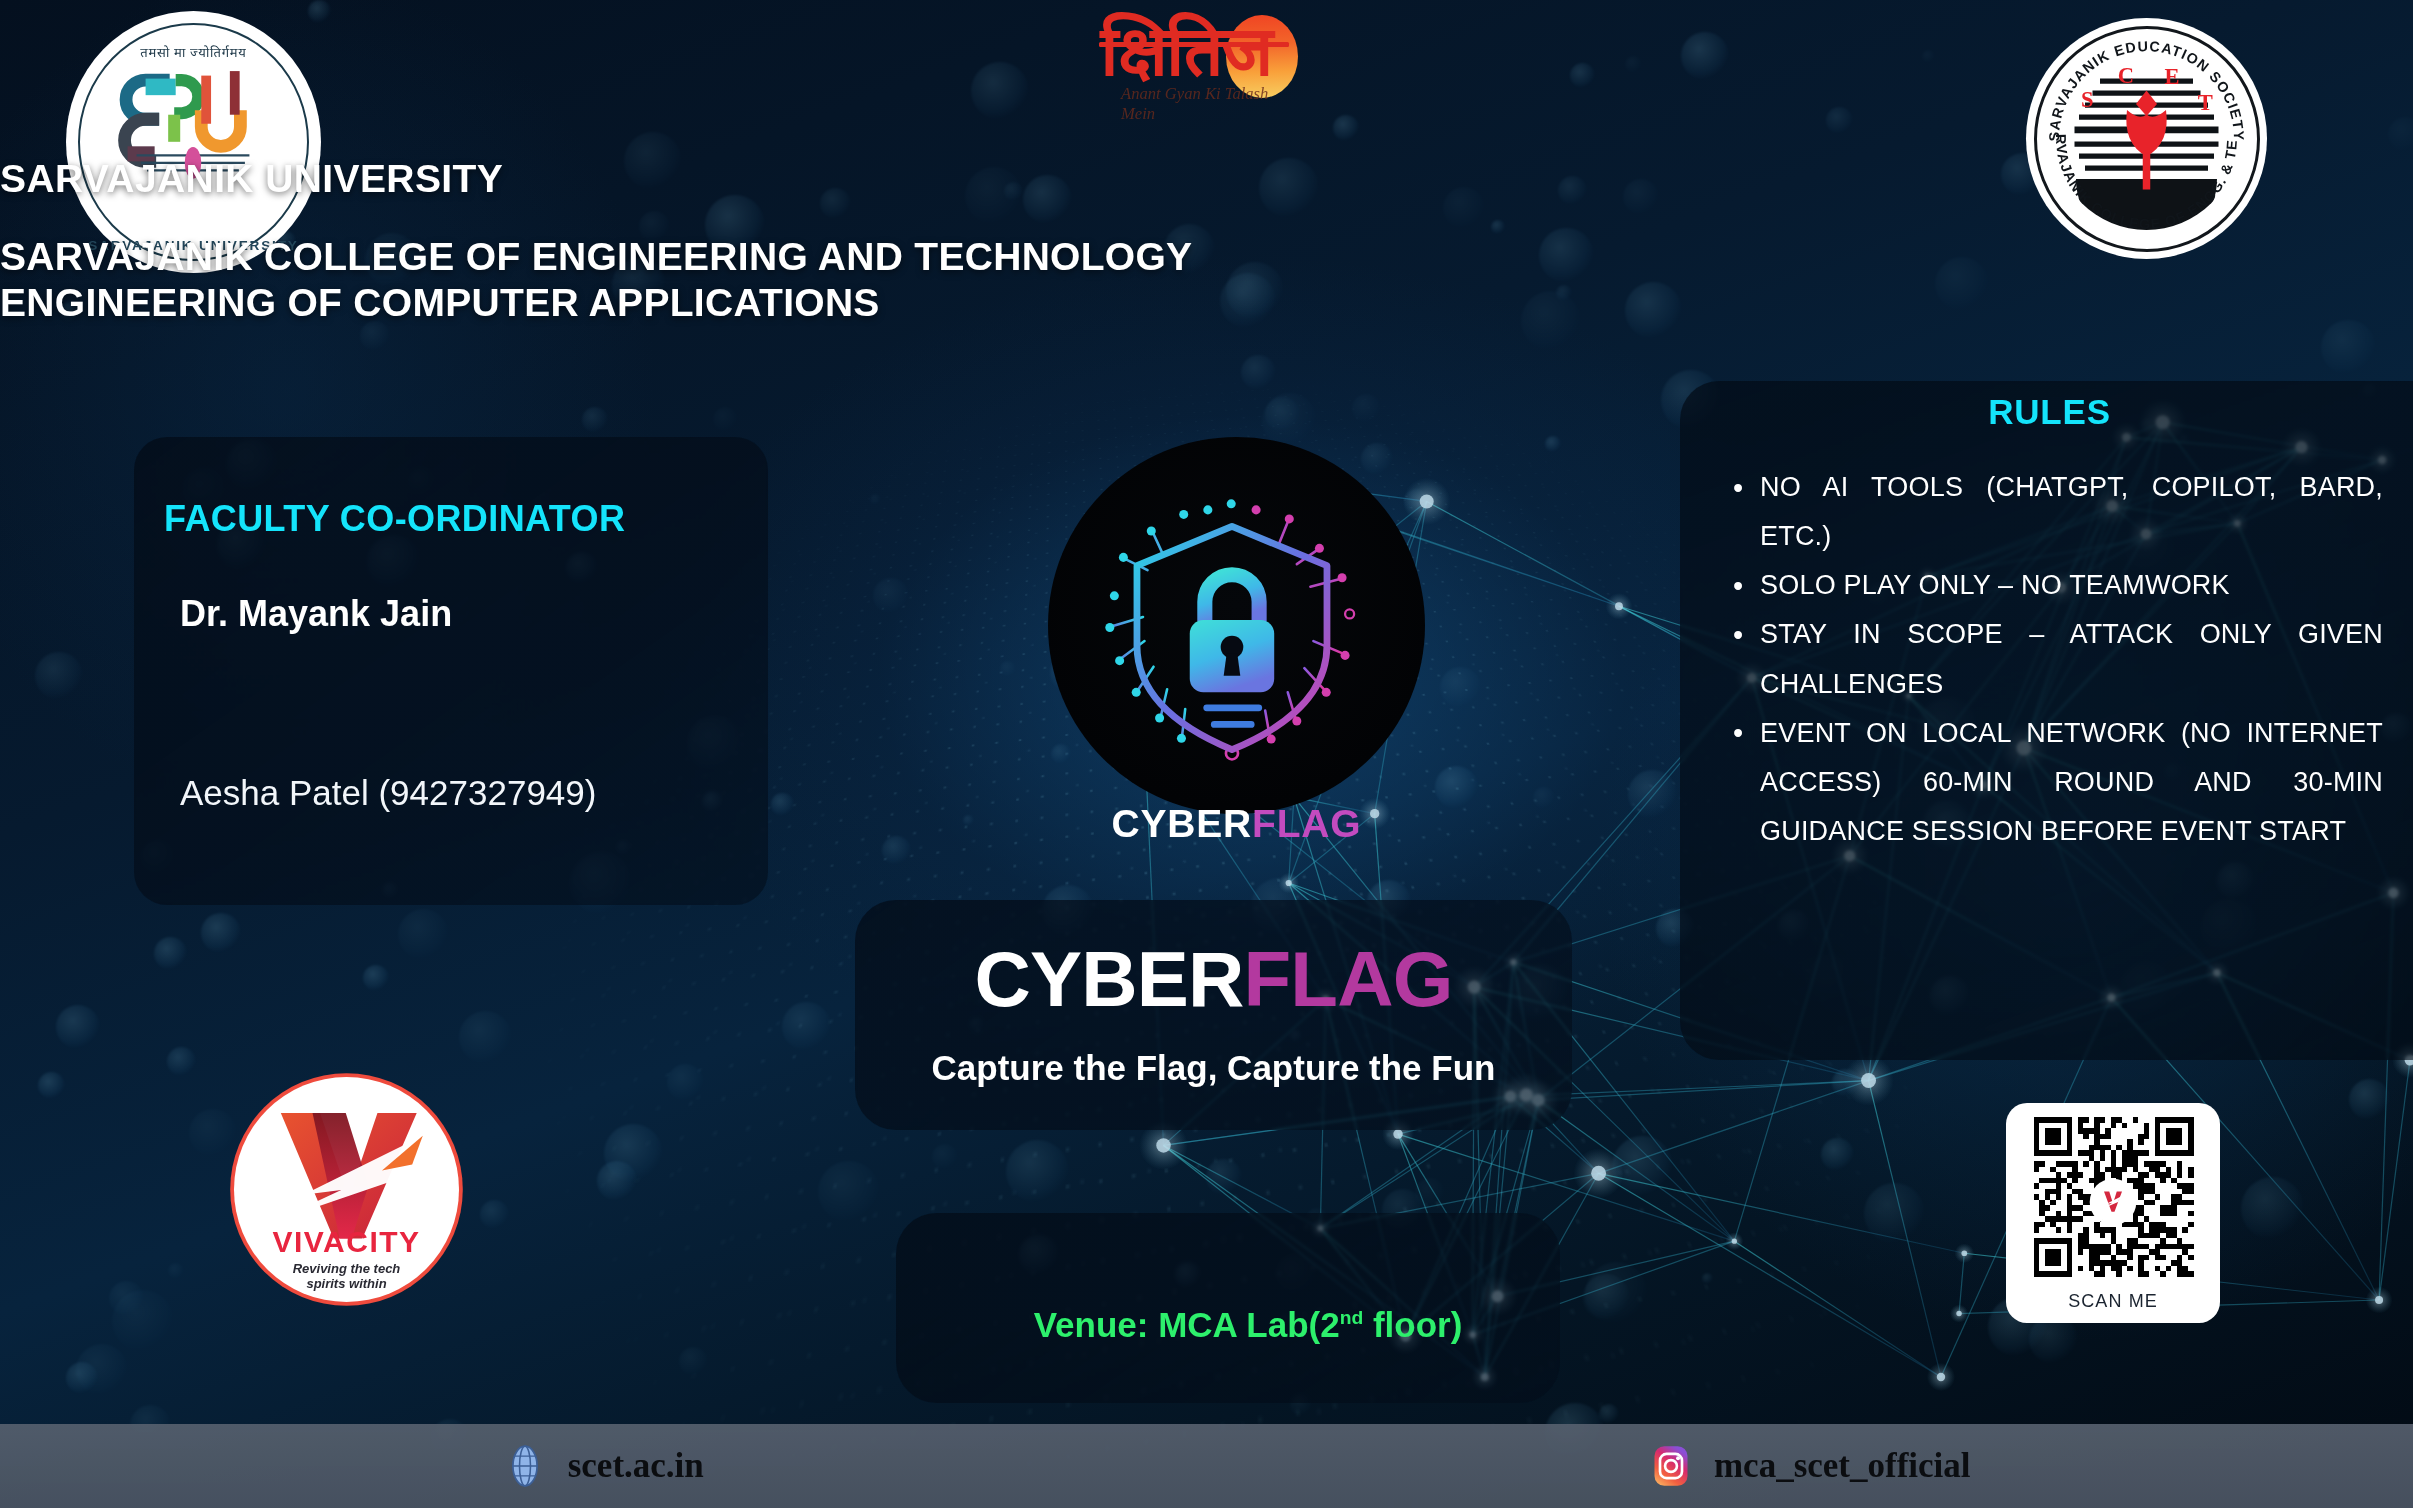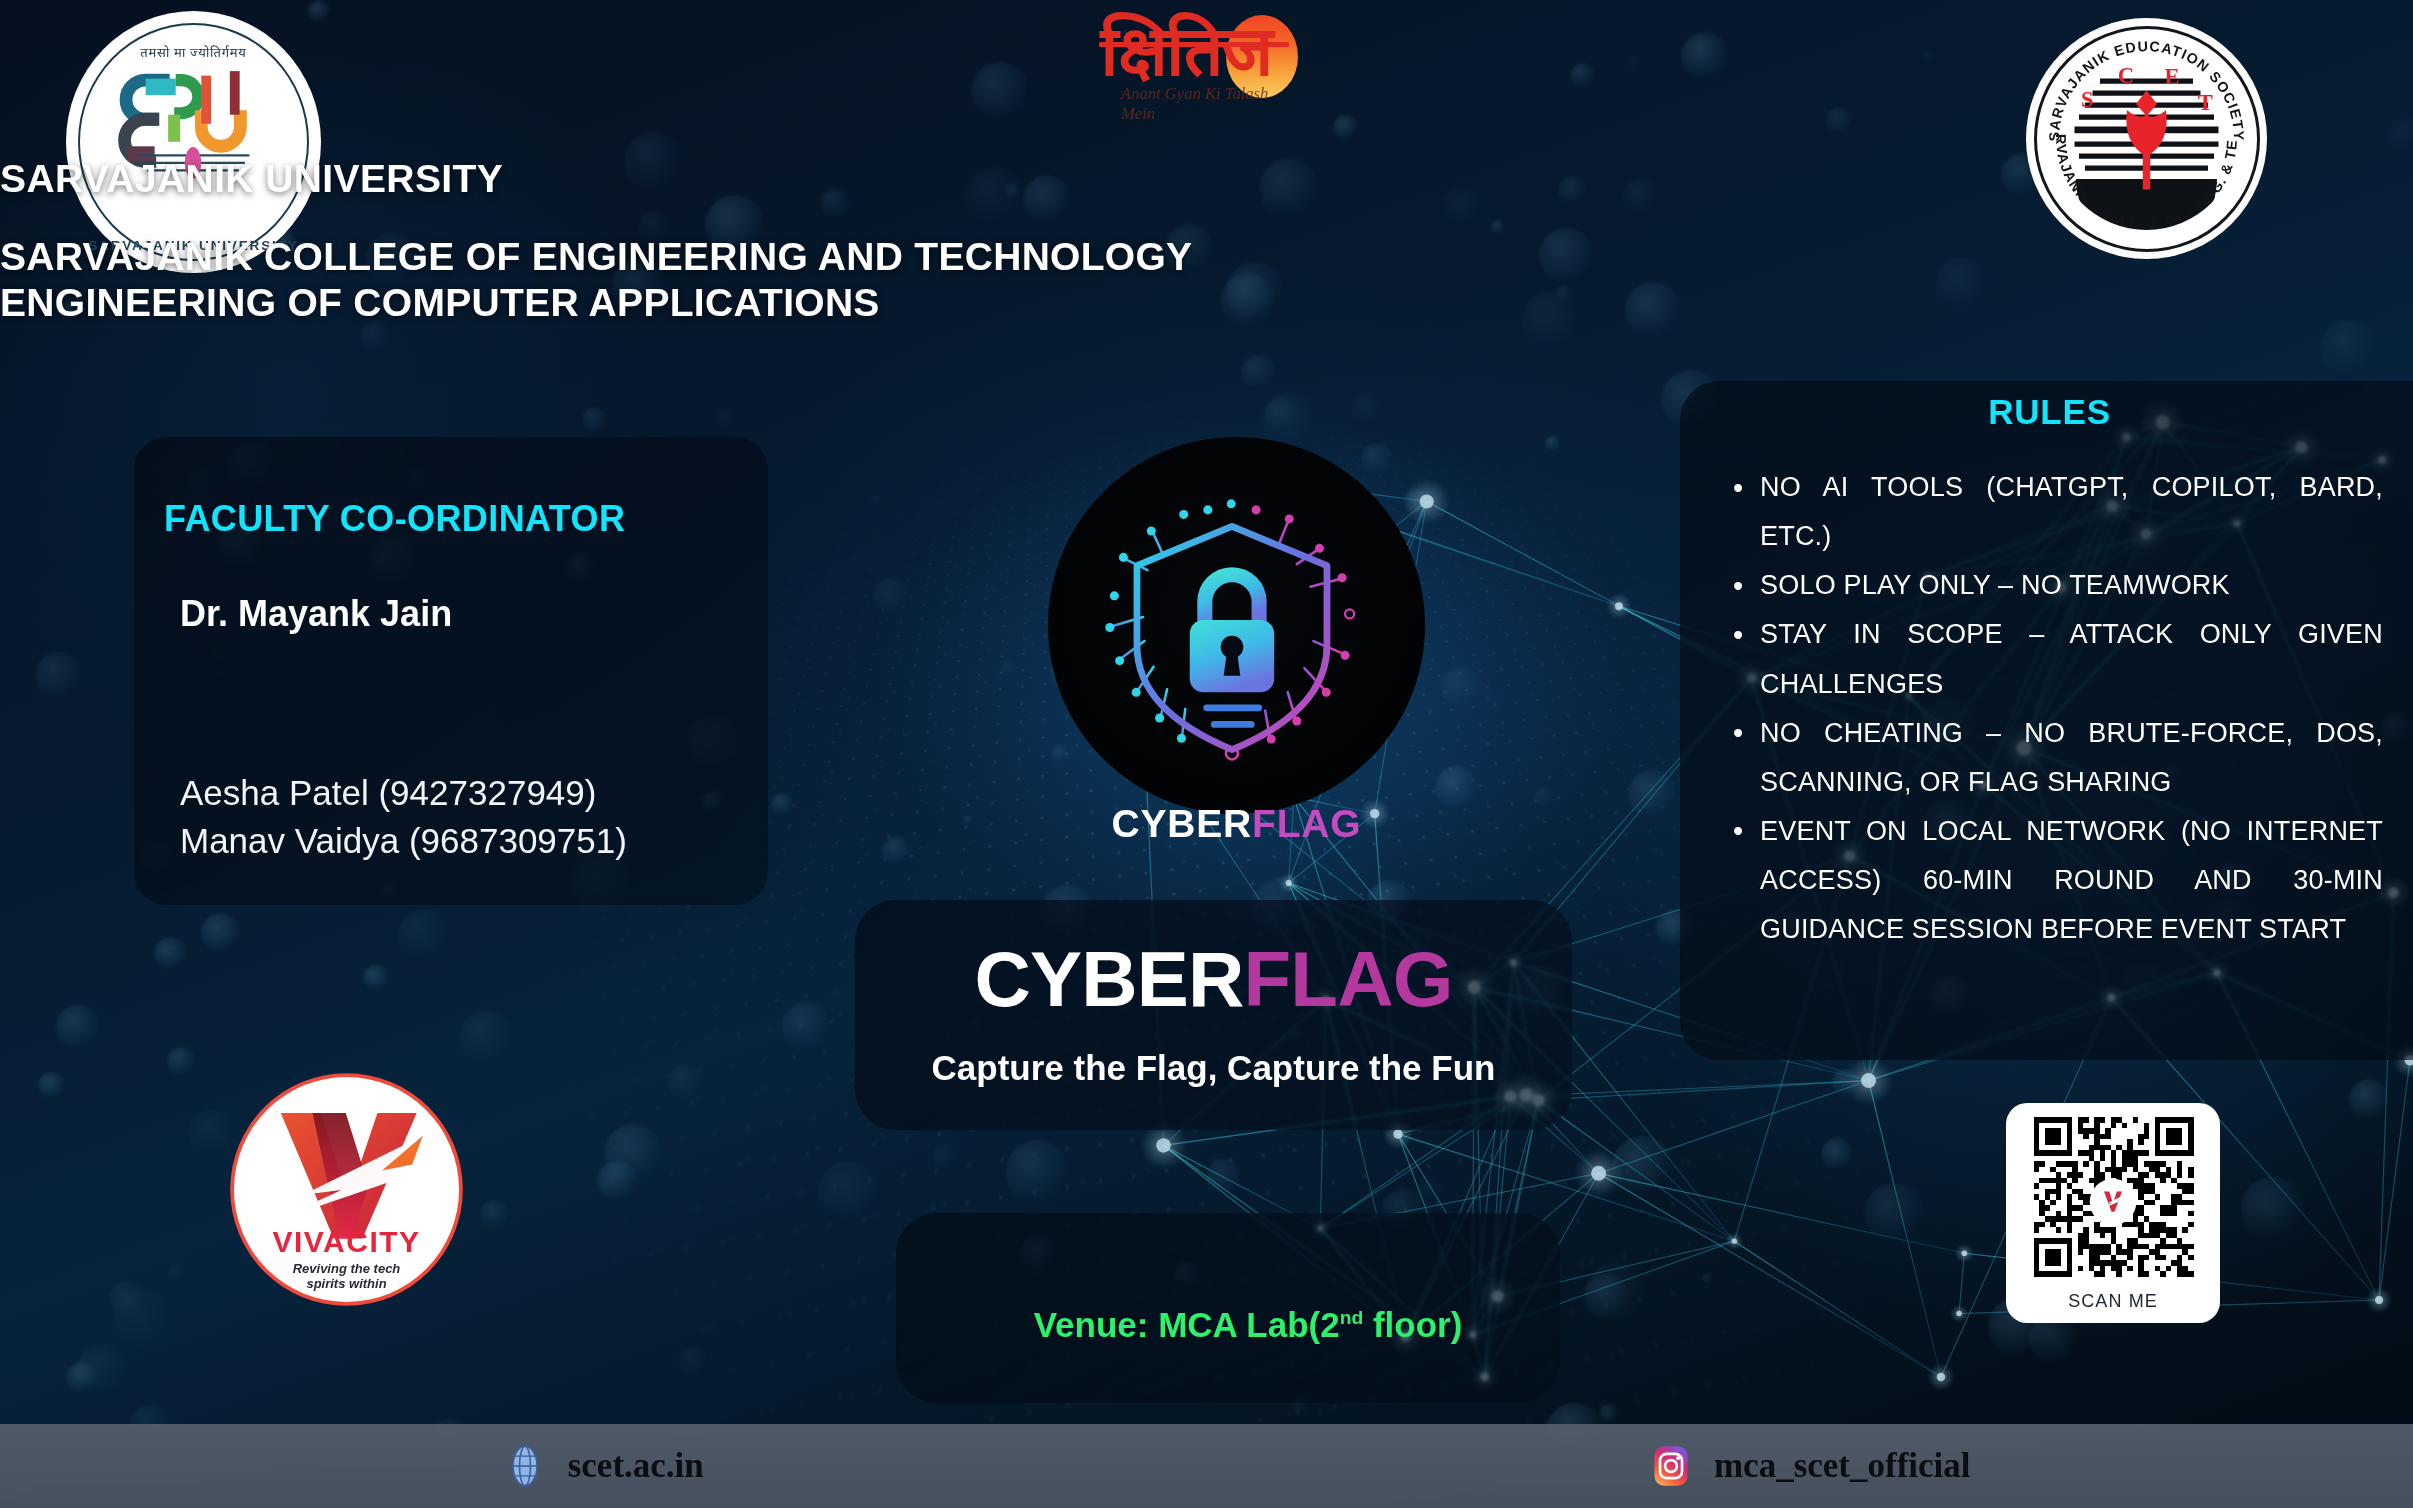--- a/index.html
+++ b/index.html
@@ -683,30 +683,28 @@
   <div class="coll-name">
     <div>SARVAJANIK COLLEGE OF ENGINEERING AND TECHNOLOGY</div>
     <div>ENGINEERING OF COMPUTER APPLICATIONS</div>
   </div>
 
   <div class="panel left-panel2"></div>
   <div class="fac-title lbl-cyan">FACULTY CO-ORDINATOR</div>
   <div class="fac-name">Dr. Mayank Jain</div>
   <div class="evt-list">
     <div>Aesha Patel (9427327949)</div>
-    <div>Manav Vaidya (9687309751)</div>
   </div>
 
   <div class="panel rules-panel"></div>
   <div class="rules-title">RULES</div>
   <div class="rules-list">
     <div class="rule-li">NO AI TOOLS (CHATGPT, COPILOT, BARD, ETC.)</div>
     <div class="rule-li">SOLO PLAY ONLY – NO TEAMWORK</div>
     <div class="rule-li">STAY IN SCOPE – ATTACK ONLY GIVEN CHALLENGES</div>
-    <div class="rule-li">NO CHEATING – NO BRUTE-FORCE, DOS, SCANNING, OR FLAG SHARING</div>
     <div class="rule-li">EVENT ON LOCAL NETWORK (NO INTERNET ACCESS) 60-MIN ROUND AND 30-MIN GUIDANCE SESSION BEFORE EVENT START</div>
   </div>
 
   <div class="badge">
     <div class="badge-disc"></div>
     <svg viewBox="0 0 500 420" style="position:absolute;left:0;top:32px;width:377px;height:317px;">
       <defs>
         <linearGradient id="shg" x1="0" y1="0" x2="1" y2="1">
           <stop offset="0%" stop-color="#27d8e8"></stop>
             <stop offset="50%" stop-color="#6a6fe0"></stop>

